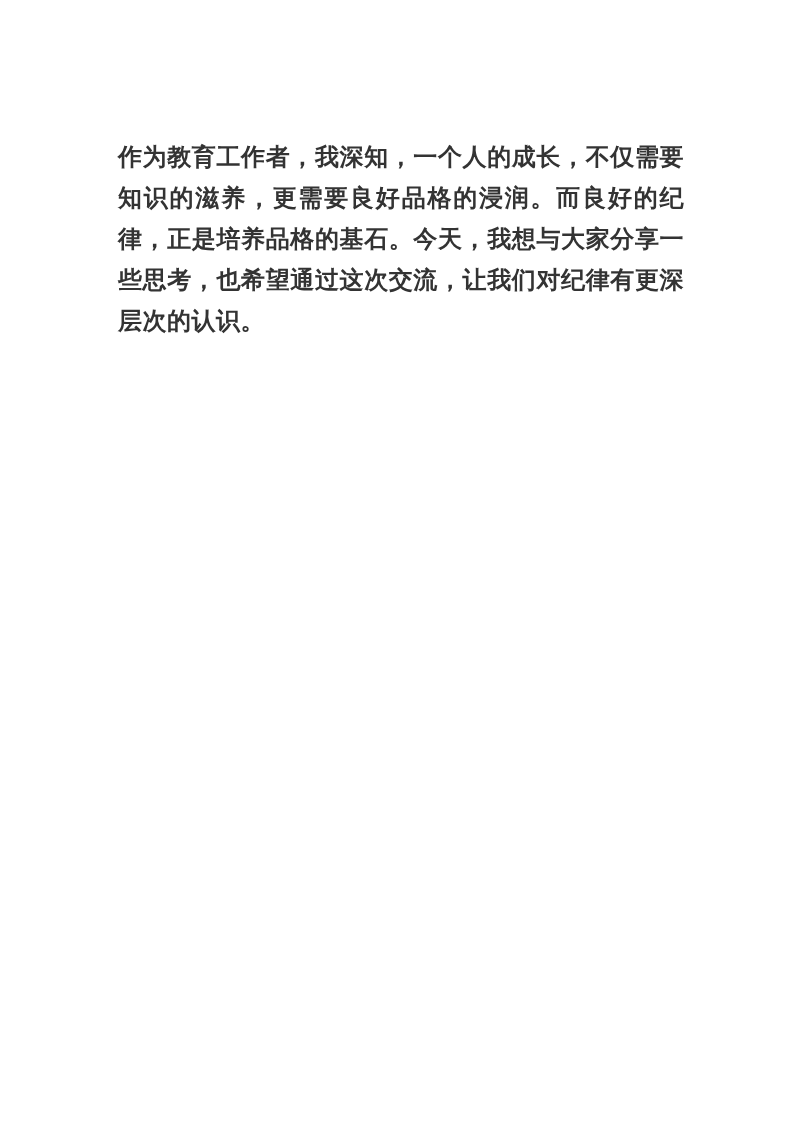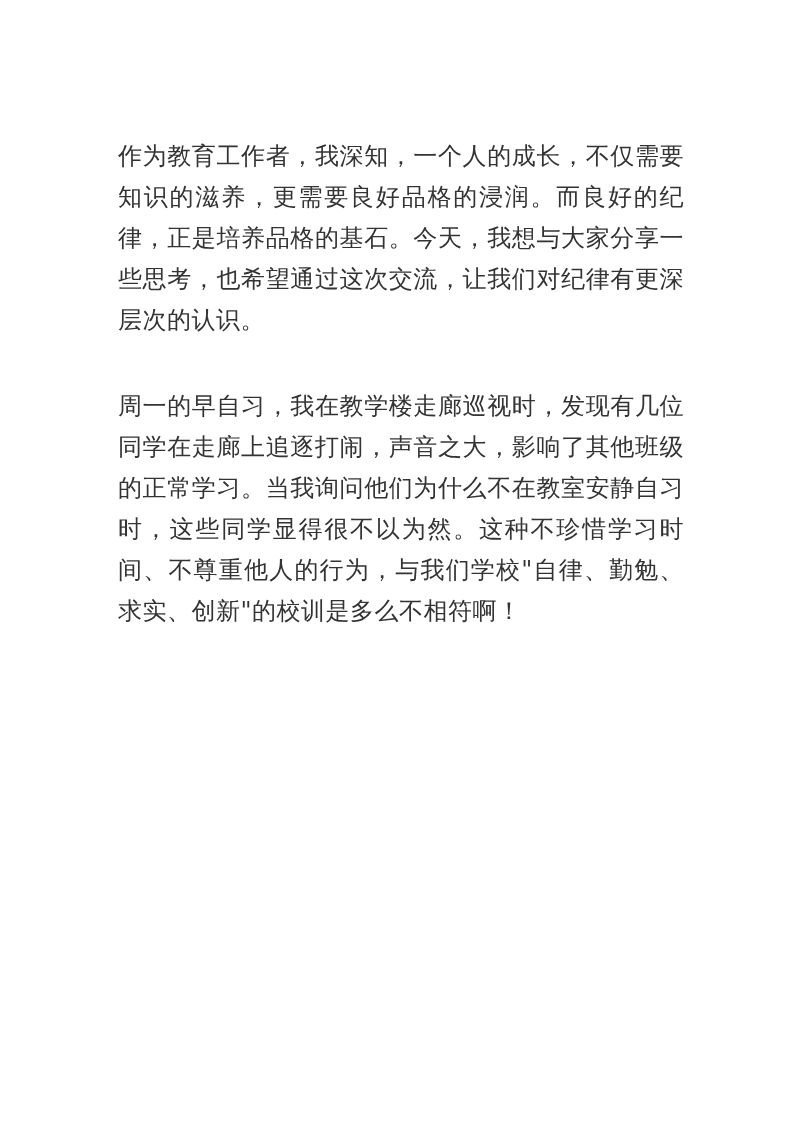--- a/index.html
+++ b/index.html
@@ -25,23 +25,23 @@
     margin: 0 0 45px 0;
     font-family: "DejaVu Serif", "Liberation Serif", serif;
     font-size: 24px;
     line-height: 41px;
     letter-spacing: 0.5px;
     color: #333333;
     text-align: justify;
     text-align-last: left;
     text-justify: inter-ideograph;
     word-break: break-all;
+    font-weight: bold;
   }
 </style>
 </head>
 <body>
 
 <div class="page">
   <div class="content">
     <p class="para">作为教育工作者，我深知，一个人的成长，不仅需要知识的滋养，更需要良好品格的浸润。而良好的纪律，正是培养品格的基石。今天，我想与大家分享一些思考，也希望通过这次交流，让我们对纪律有更深层次的认识。</p>
-    <p class="para">周一的早自习，我在教学楼走廊巡视时，发现有几位同学在走廊上追逐打闹，声音之大，影响了其他班级的正常学习。当我询问他们为什么不在教室安静自习时，这些同学显得很不以为然。这种不珍惜学习时间、不尊重他人的行为，与我们学校"自律、勤勉、求实、创新"的校训是多么不相符啊！</p>
   </div>
 </div>
 
 </body></html>

